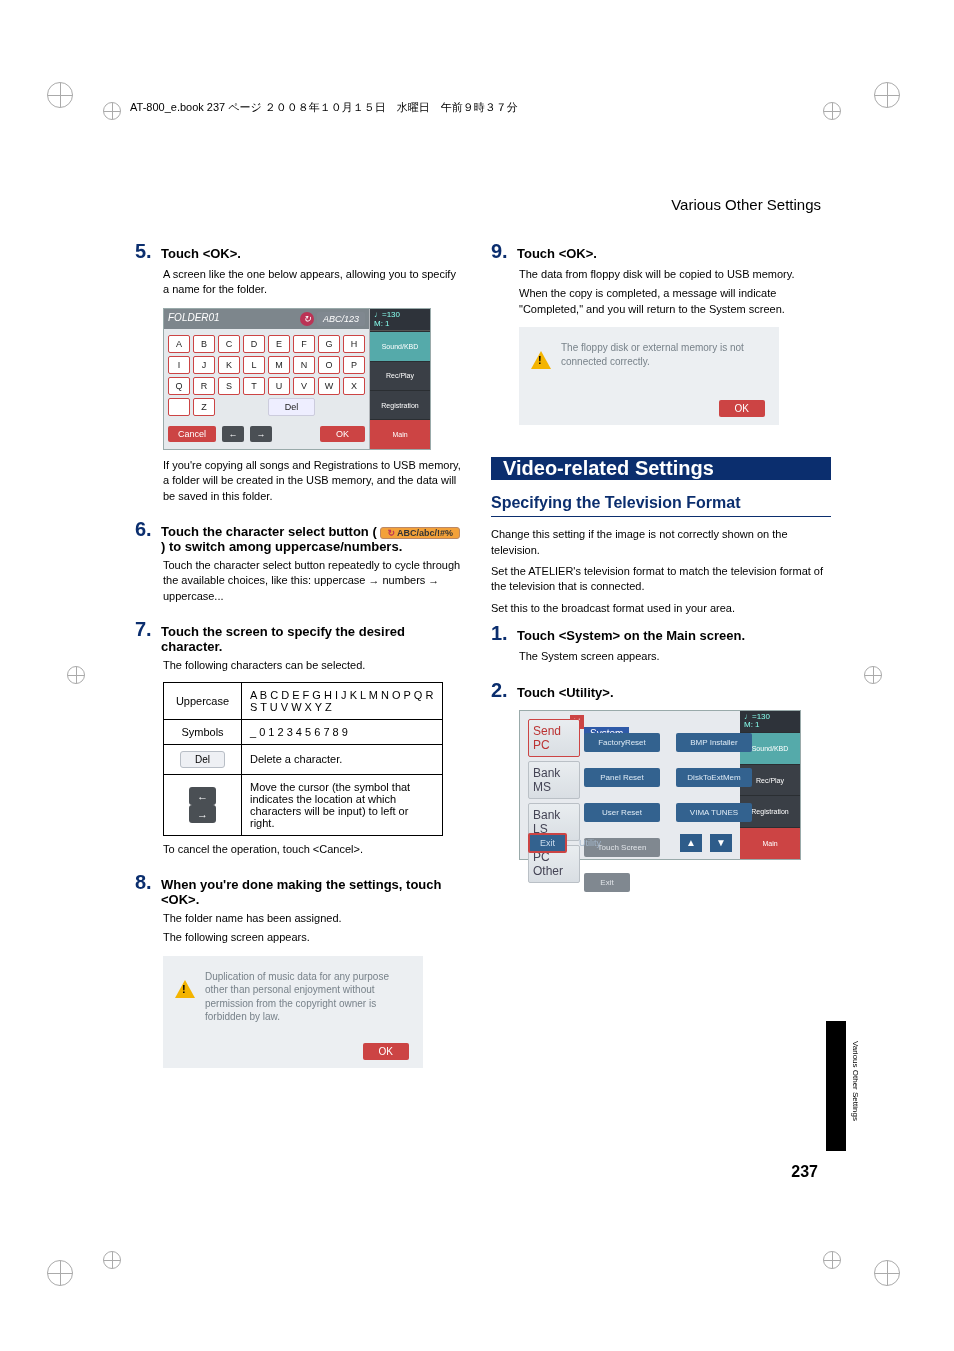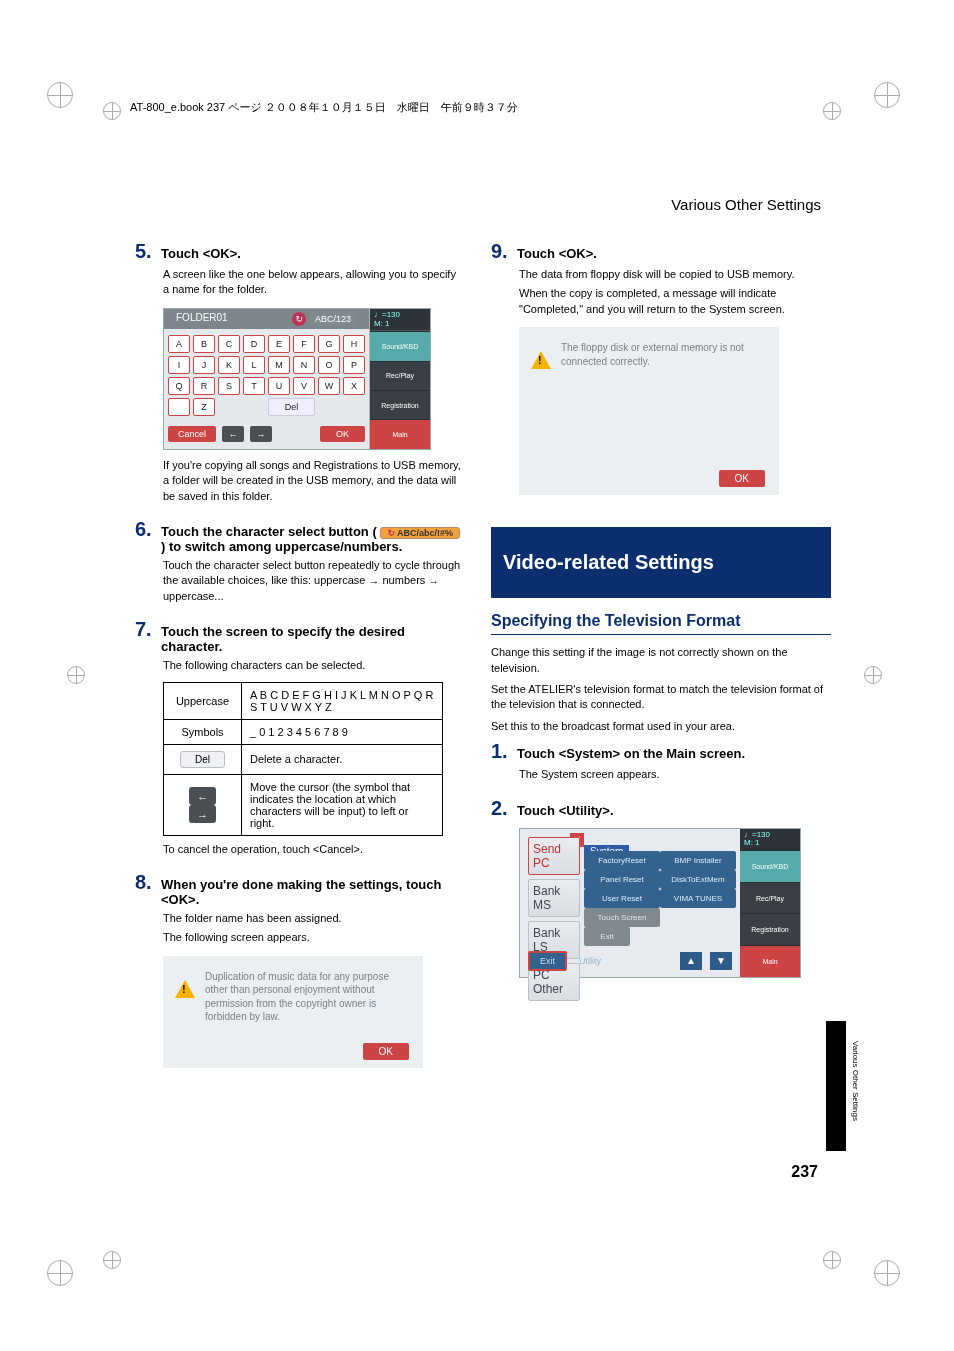--- a/index.html
+++ b/index.html
@@ -36,21 +36,21 @@
   .step { margin-bottom: 14px; }
   .step-head { display: flex; align-items: baseline; }
   .step-title { font-size: 13px; font-weight: bold; flex: 1; }
   .step-body { margin-left: 28px; font-size: 11px; line-height: 1.4; margin-top: 4px; }
   .step-body p { margin-bottom: 4px; }
 
   
   .screenshot { margin: 10px 0 8px 28px; border: 1px solid #9aa; background: #f2f4f5; }
   .screen-1 { width: 268px; height: 142px; padding: 0; display: flex; }
   .screen-1 .left { flex: 1; background: #e5e9ec; border-right: 1px solid #b0b4b8; display: flex; flex-direction: column; }
-  .screen-1 .titlebar { background: #7d868c; color: #fff; font-size: 10px; padding: 3px 12px; display: flex; justify-content: space-between; }
+  .screen-1 .titlebar { background: #7d868c; color: #fff; font-size: 10px; padding: 3px 4px; display: flex; justify-content: space-between; font-style: italic; }
   .screen-1 .titlebar .recycle { background: #b35; color: #fff; border-radius: 50%; width: 14px; height: 14px; display: inline-flex; align-items: center; justify-content: center; font-size: 9px; }
   .screen-1 .abc { background: #808890; color: #fff; font-size: 9px; padding: 2px 6px; border-radius: 2px; }
   .screen-1 .keys { padding: 6px 4px; display: grid; grid-template-columns: repeat(8, 1fr); gap: 3px; }
   .screen-1 .key, .screen-1 .cancel, .screen-1 .ok, .screen-1 .arrow, .screen-1 .del {
     background: #fff; border: 1px solid #c44; color: #222; font-size: 9px; text-align: center; padding: 3px 0; border-radius: 2px;
   }
   .screen-1 .bottom { padding: 4px; display: flex; gap: 6px; align-items: center; }
   .screen-1 .cancel { background: #c44; color: #fff; padding: 3px 10px; border: none; }
   .screen-1 .ok { background: #c44; color: #fff; padding: 3px 16px; margin-left: auto; border: none; }
   .screen-1 .arrow { width: 22px; background: #4a4f54; color: #fff; border: none; }
@@ -78,33 +78,33 @@
   .warnpanel { margin: 10px 0 8px 28px; width: 260px; height: 112px; background: #eceff2; display: flex; align-items: flex-start; padding: 14px 12px 10px 12px; gap: 10px; position: relative; }
   .warnpanel .tri { width: 0; height: 0; border-left: 10px solid transparent; border-right: 10px solid transparent; border-bottom: 18px solid #f4b400; position: relative; margin-top: 10px; }
   .warnpanel .tri::after { content: "!"; position: absolute; top: 3px; left: -3px; font-size: 11px; color: #000; font-weight: bold; }
   .warnpanel .wtext { font-size: 10px; color: #78828a; line-height: 1.35; }
   .warnpanel .okbtn { position: absolute; bottom: 8px; right: 14px; background: #c44; color: #fff; font-size: 10px; padding: 3px 16px; border-radius: 2px; }
 
   .noteblock { display: flex; align-items: flex-start; gap: 8px; font-size: 11px; margin: 8px 0 6px 28px; line-height: 1.4; }
   .notechip { border: 1px solid #000; border-radius: 3px; padding: 0 6px; font-size: 9px; font-weight: bold; white-space: nowrap; }
 
   
-  .section-bar { background: #0b2e6e; color: #fff; font-size: 20px; font-weight: bold; padding: 24px 12px; margin: 32px 0 14px 0; width: 340px; }
+  .section-bar { background: #0b2e6e; color: #fff; font-size: 20px; font-weight: bold; padding: 0 12px; margin: 32px 0 14px 0; width: 340px; }
   .subhead { color: #0b2e6e; font-size: 16px; font-weight: bold; border-bottom: 1px solid #0b2e6e; padding-bottom: 4px; margin: 12px 0 10px 0; width: 340px; }
   .para { font-size: 11px; line-height: 1.4; margin-bottom: 6px; width: 340px; }
 
   
   .sys-shot { width: 282px; height: 150px; border: 1px solid #9aa; margin: 8px 0 0 28px; display: flex; background: #e7eaee; }
   .sys-shot .left { flex: 1; padding: 6px; position: relative; }
   .sys-shot .tabs-back { position: absolute; left: 8px; top: 8px; bottom: 34px; width: 52px; display: flex; flex-direction: column; gap: 4px; }
   .sys-shot .tab { background: linear-gradient(#e9edf0,#d9dee3); border: 1px solid #bac0c6; font-size: 12px; color: #445; padding: 4px 4px; border-radius: 2px; }
   .sys-shot .tab.red { border-color: #c44; color: #b33; }
   .sys-shot .syslabel { position: absolute; top: 16px; left: 64px; font-size: 10px; color: #fff; background: #2f5aa8; padding: 1px 6px; }
   .sys-shot .sysclose { position: absolute; top: 4px; left: 50px; width: 14px; height: 14px; background: #c44; color: #fff; font-size: 10px; text-align: center; line-height: 14px; }
-  .sys-shot .menu { position: absolute; left: 64px; top: 22px; display: grid; grid-template-columns: 76px 76px; gap: 0; }
+  .sys-shot .menu { position: absolute; left: 64px; top: 22px; display: grid; grid-template-columns: 76px 76px; gap: 16px; }
   .sys-shot .mbtn { background: #33628f; color: #ddeaf5; font-size: 8px; padding: 5px 4px; text-align: center; border-radius: 2px; }
   .sys-shot .mbtn.gray { background: #808890; color: #e0e4e8; }
   .sys-shot .exitrow { position: absolute; bottom: 6px; left: 8px; right: 8px; display: flex; align-items: center; gap: 8px; }
   .sys-shot .exit2 { background: #33628f; color: #cde; font-size: 9px; padding: 3px 10px; border-radius: 2px; border: 2px solid #c44; }
   .sys-shot .util { color: #a2b5c9; font-size: 9px; padding: 3px 4px; }
   .sys-shot .spin { background: #2e5c8a; color: #fff; width: 22px; height: 18px; display: inline-flex; align-items: center; justify-content: center; font-size: 10px; }
   .sys-shot .right { width: 60px; background: #444c54; display: flex; flex-direction: column; }
   .sys-shot .r-tempo { background: #2e333a; color: #8fe; font-size: 8px; padding: 2px 4px; line-height: 1.1; }
   .sys-shot .r-btn { flex: 1; border-top: 1px solid #2a2e32; color: #fff; font-size: 7px; display: flex; align-items: center; justify-content: center; }
   .sys-shot .r-btn.snd { background: #5aa; }
@@ -280,21 +280,21 @@
 
         <div class="step">
           <div class="step-head">
             <span class="stepnum">9.</span>
             <span class="step-title">Touch &lt;OK&gt;.</span>
           </div>
           <div class="step-body">
             <p>The data from floppy disk will be copied to USB memory.</p>
             <p>When the copy is completed, a message will indicate "Completed," and you will return to the System screen.</p>
           </div>
-          <div class="warnpanel" style="height:168px;">
+          <div class="warnpanel" style="height:98px;">
             <div class="tri"></div>
             <div class="wtext">The floppy disk or external memory is not connected correctly.</div>
             <div class="okbtn">OK</div>
           </div>
         </div>
 
         <div class="section-bar">Video-related Settings</div>
         <div class="subhead">Specifying the Television Format</div>
         <p class="para">Change this setting if the image is not correctly shown on the television.</p>
         <p class="para">Set the ATELIER's television format to match the television format of the television that is connected.</p>

